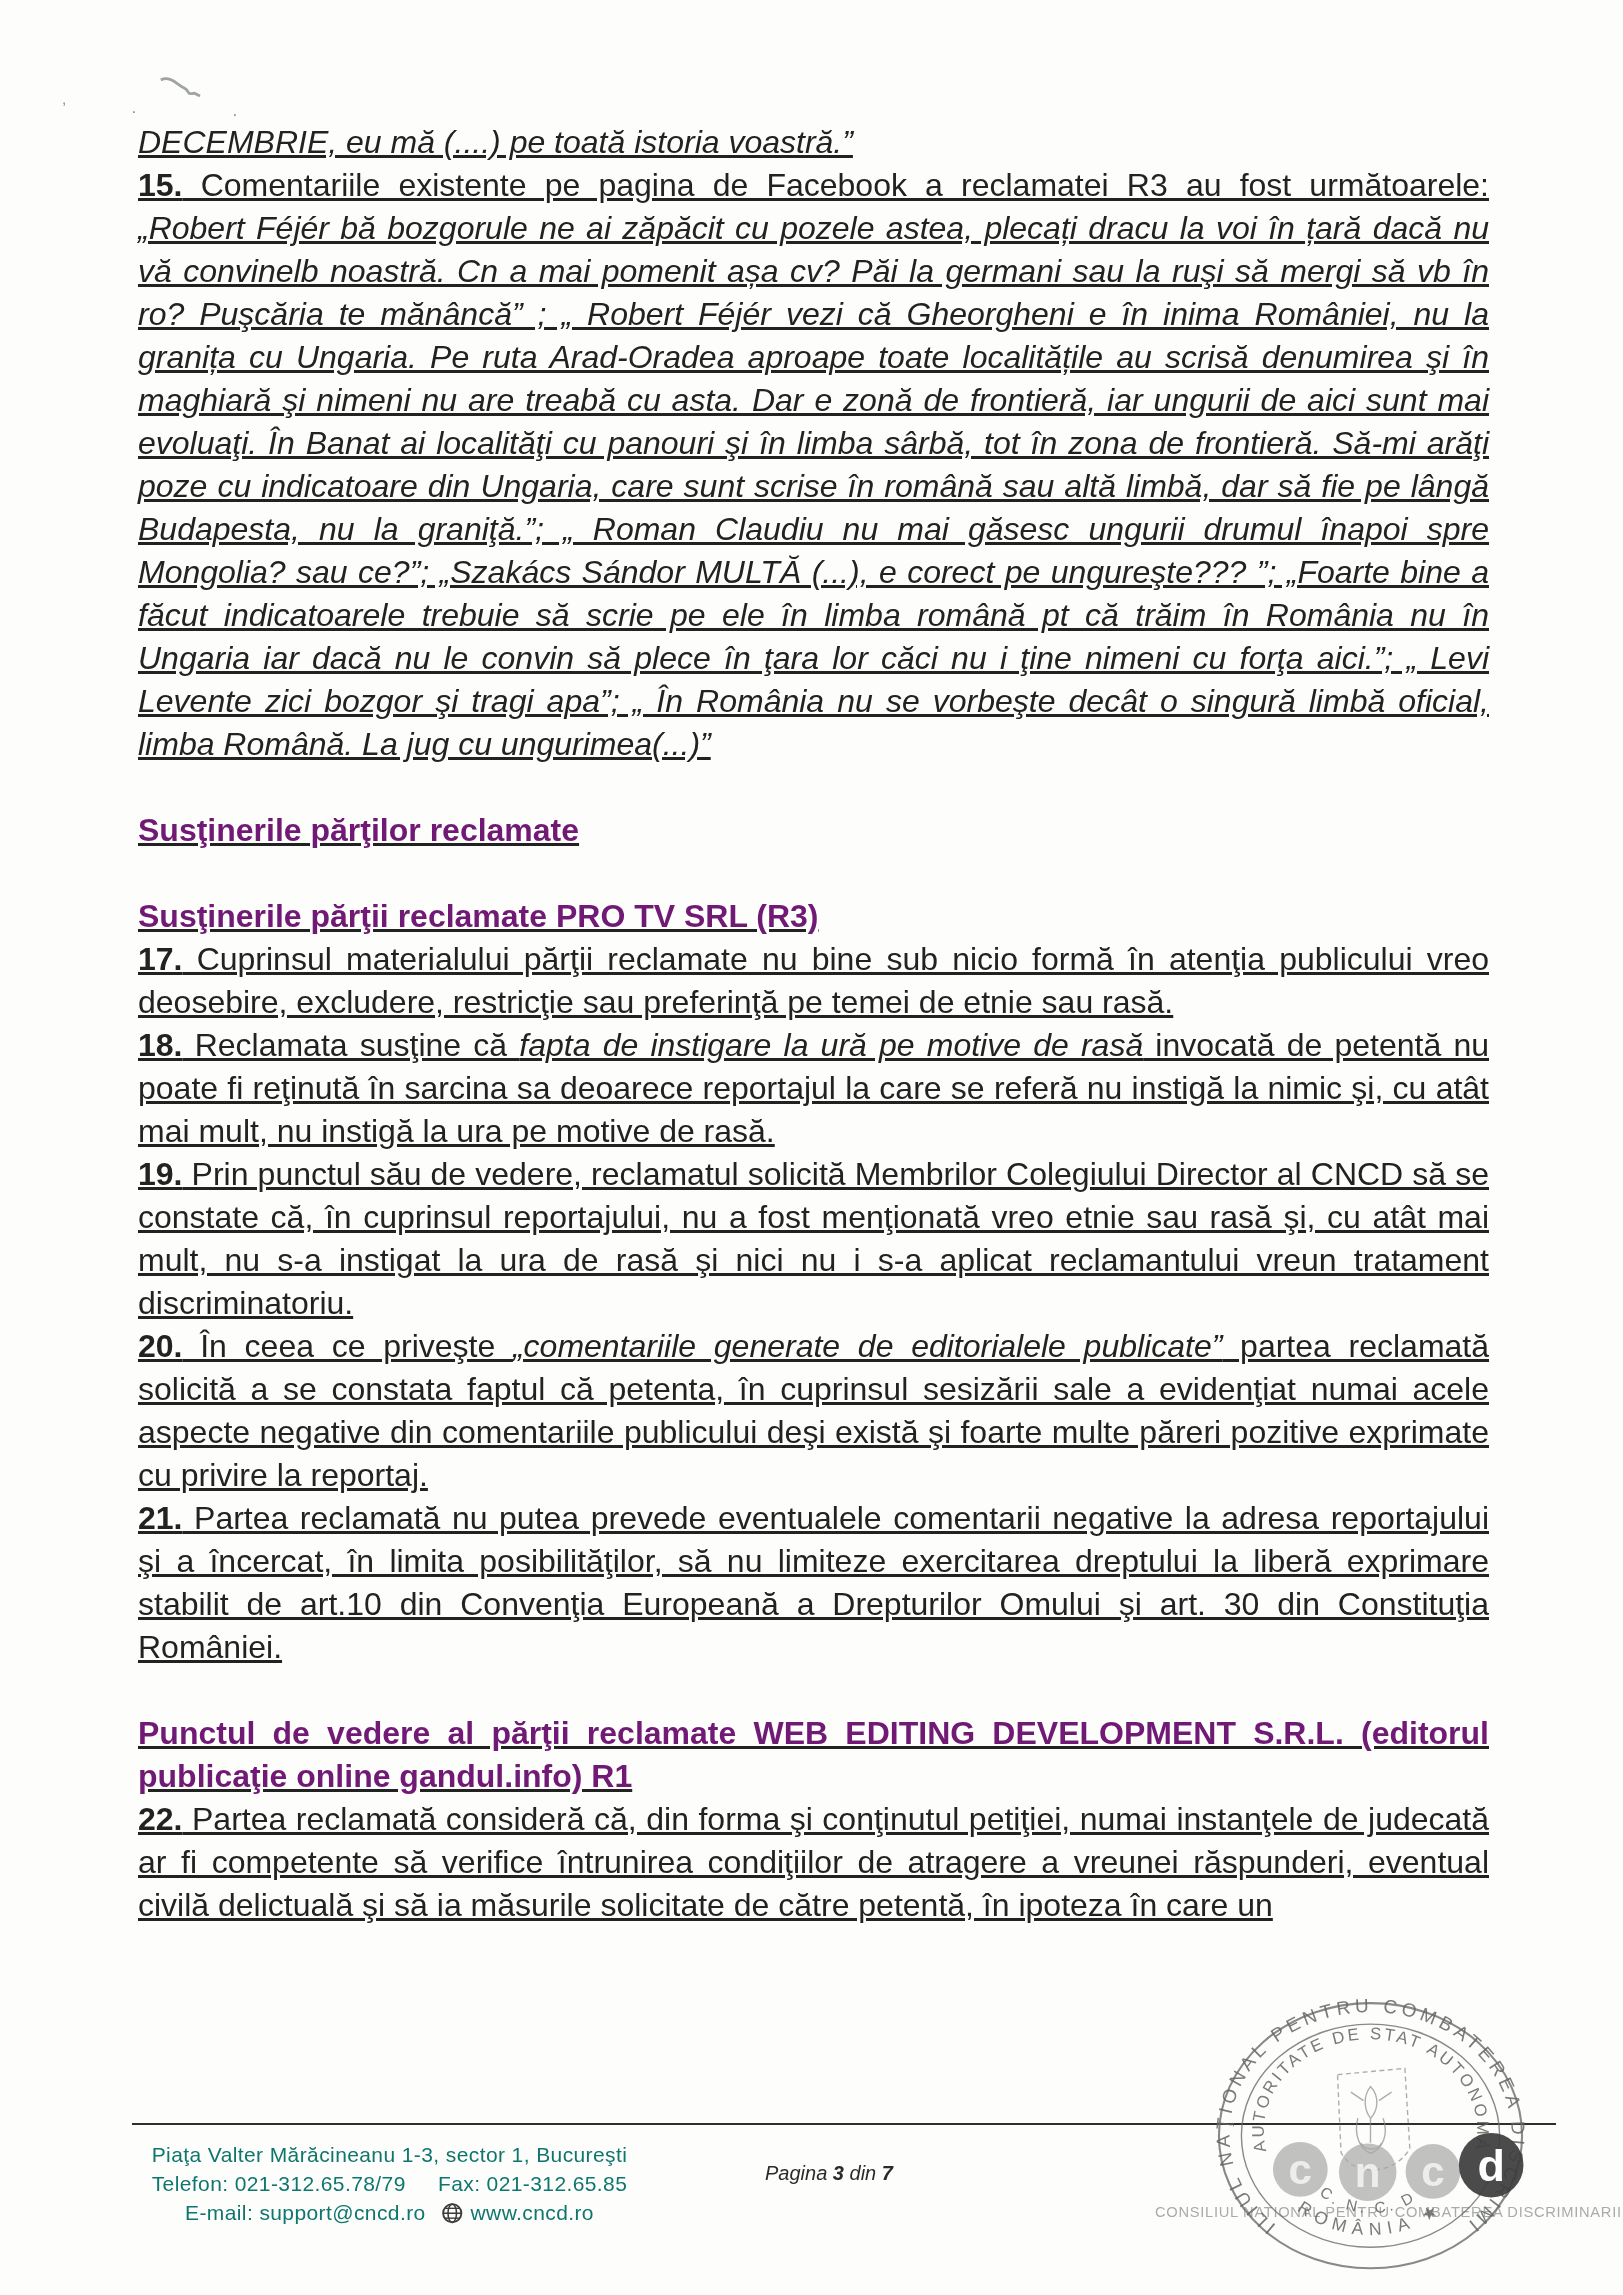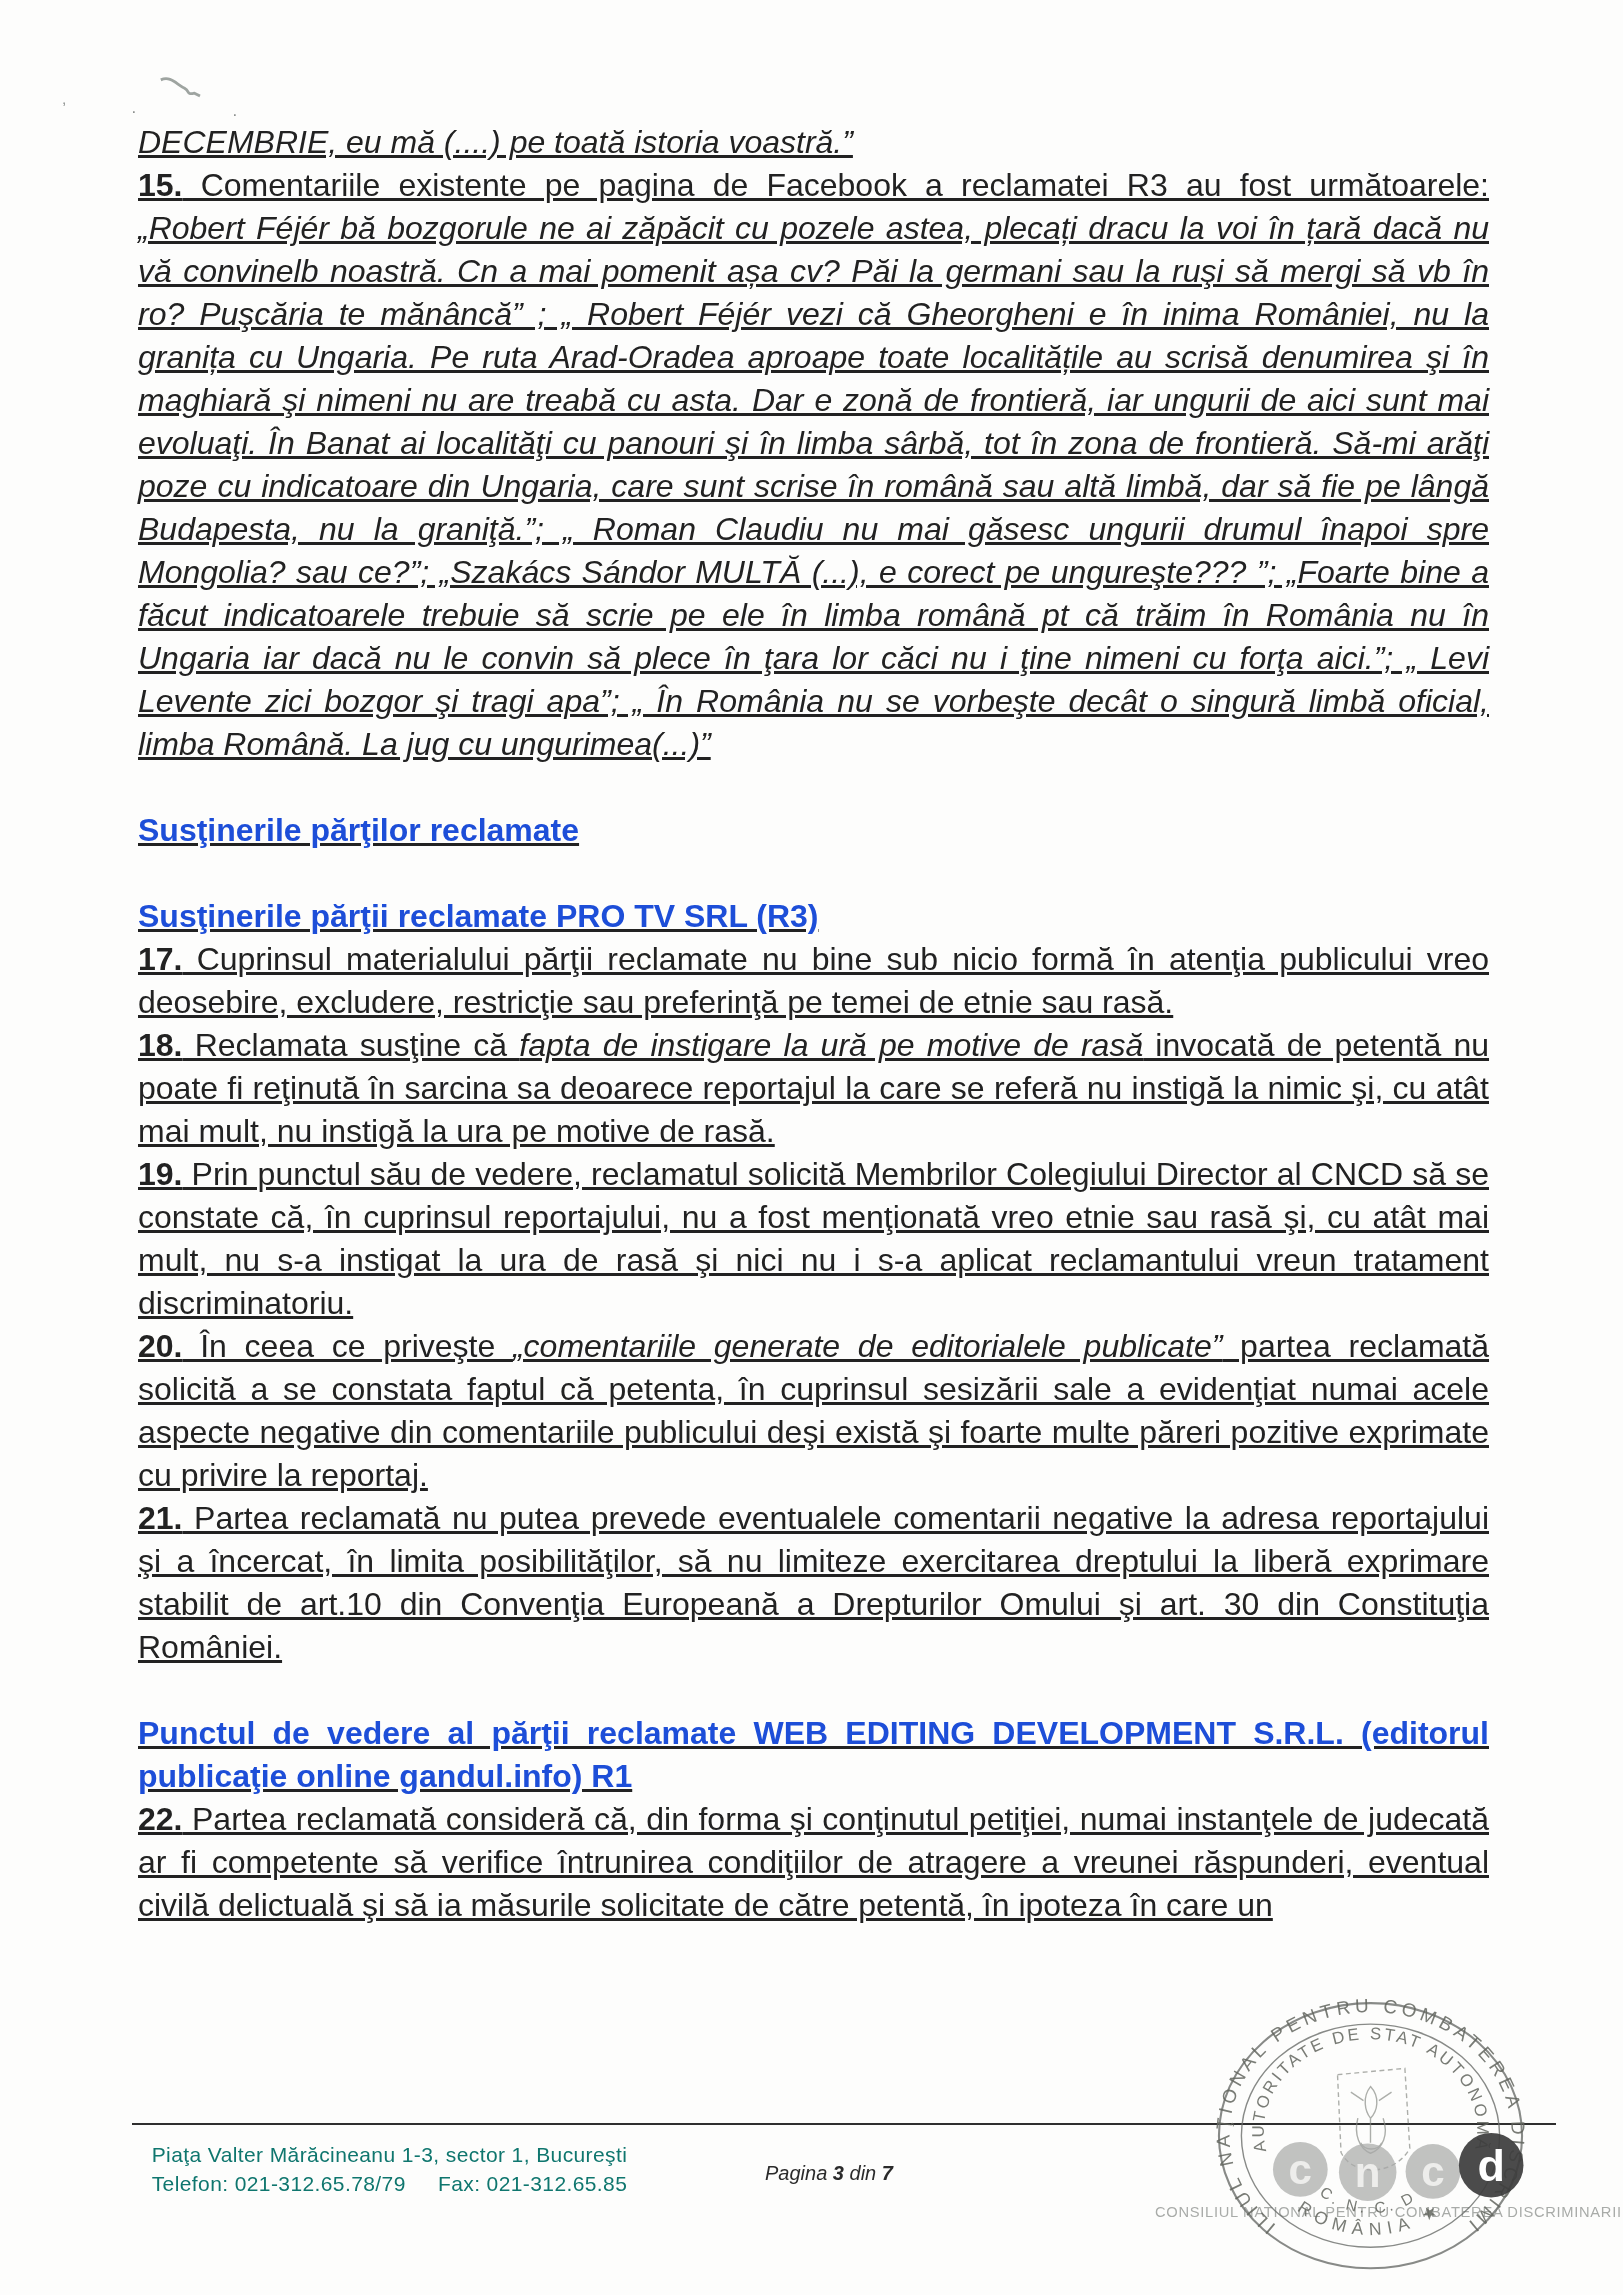--- a/index.html
+++ b/index.html
@@ -6,21 +6,21 @@
   body{
     width:1624px;height:2295px;position:relative;background:#fdfdfc;
     font-family:"Liberation Sans",sans-serif;color:#1e1e1e;overflow:hidden;
   }
   
   .doc{
     position:absolute;left:138px;top:121px;width:1351px;
     font-size:32px;line-height:43px;text-align:justify;color:#222;text-decoration:underline;
   }
   .doc p{margin:0;padding:0;}
-  .blk-heading{font-weight:bold;margin-top:43px !important;color:#1d4ed8;}
+  .blk-heading{font-weight:bold;margin-top:43px !important;color:#701a75;}
   .run-n{font-style:normal;font-weight:normal;}
   .run-i{font-style:italic;}
   .run-b{font-weight:bold;}
 
   
   .scan-mark{position:absolute;color:#8b8f8d;pointer-events:none;}
 
   
   .footer-rule{
     position:absolute;left:132px;top:2123px;width:1424px;height:2.1px;
@@ -71,20 +71,29 @@
 
 <div class="footer-rule"></div>
 
 <div class="footer-left">
   <div class="frow">Piaţa Valter Mărăcineanu 1-3, sector 1, Bucureşti</div>
   <div class="frow">
     <span>Telefon: 021-312.65.78/79</span>
     <span style="display:inline-block;width:19.7px;"></span>
     <span>Fax: 021-312.65.85</span>
   </div>
+  <div class="frow">
+    <span>E-mail: support@cncd.ro</span><svg class="globe" width="22.5" height="22.5" viewBox="0 0 32 32">
+      <circle cx="16" cy="16" r="13" fill="none" stroke="#3c3c3c" stroke-width="2.6"></circle>
+      <ellipse cx="16" cy="16" rx="6" ry="13" fill="none" stroke="#3c3c3c" stroke-width="2.2"></ellipse>
+      <line x1="3" y1="16" x2="29" y2="16" stroke="#3c3c3c" stroke-width="2.2"></line>
+      <line x1="5" y1="9" x2="27" y2="9" stroke="#3c3c3c" stroke-width="2"></line>
+      <line x1="5" y1="23" x2="27" y2="23" stroke="#3c3c3c" stroke-width="2"></line>
+    </svg><span>www.cncd.ro</span>
+  </div>
 </div>
 
 <div class="page-indicator">
   <span>Pagina</span>
   <span class="num">3</span>
   <span>din</span>
   <span class="num">7</span>
 </div>
 
 <div class="stamp-caption">CONSILIUL NATIONAL PENTRU COMBATEREA DISCRIMINARII</div>

